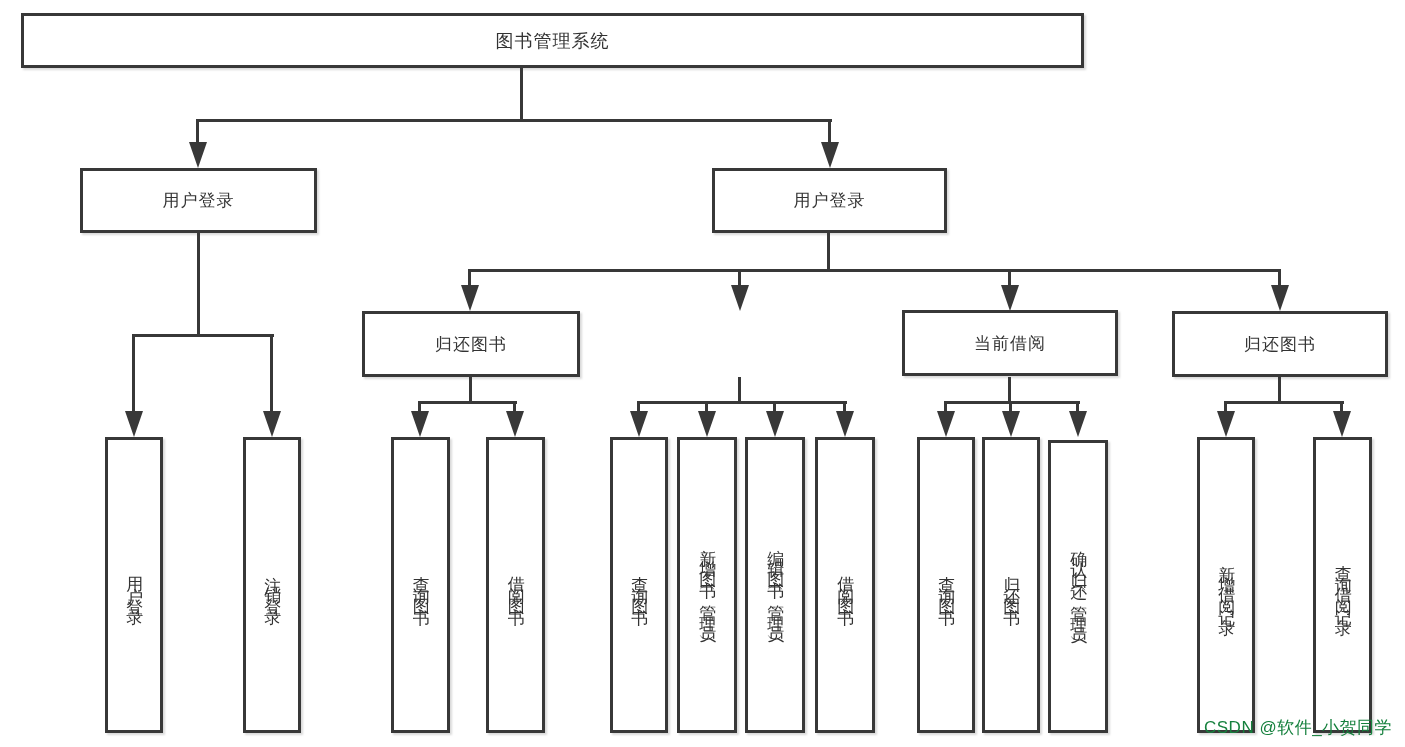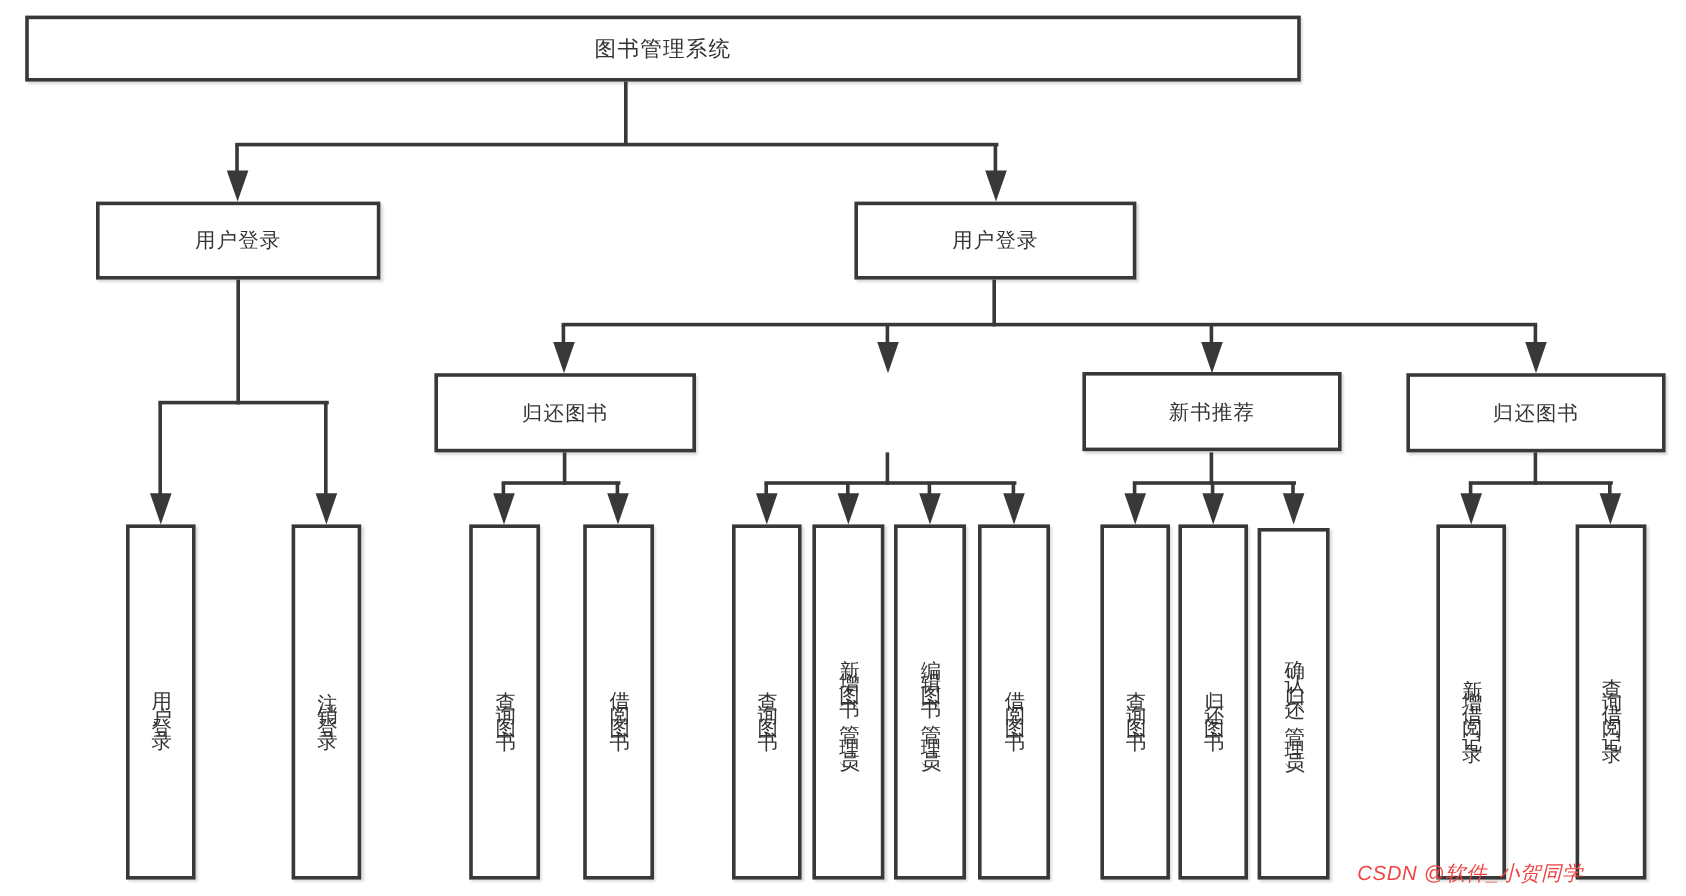--- a/index.html
+++ b/index.html
@@ -27,24 +27,23 @@
   .vl{width:3px;}
   .hl{height:3px;}
   .ah{
     position:absolute;width:0;height:0;
     border-left:9px solid transparent;
     border-right:9px solid transparent;
     border-top:26px solid #383838;
   }
 
   .watermark{
-    position:absolute;left:1131px;top:716px;
-    font-size:17px;color:#ef4444;letter-spacing:0.5px;
+    position:absolute;left:1204px;top:716px;
+    font-size:17px;color:#15803d;letter-spacing:0.5px;
     white-space:nowrap;
-    font-style:italic;
   }
 </style>
 </head>
 <body>
 
 <div class="canvas">
 
   <div class="box hbox root" style="left:21px;top:13px;width:1063px;height:55px">
     <span>图书管理系统</span>
   </div>
@@ -78,21 +77,21 @@
   <div class="ah" style="left:731px;top:285px"></div>
   <div class="vl" style="left:1008px;top:271px;height:16px"></div>
   <div class="ah" style="left:1001px;top:285px"></div>
   <div class="vl" style="left:1278px;top:271px;height:16px"></div>
   <div class="ah" style="left:1271px;top:285px"></div>
 
   <div class="box hbox" style="left:362px;top:311px;width:218px;height:66px">
     <span>归还图书</span>
   </div>
   <div class="box hbox" style="left:902px;top:310px;width:216px;height:66px">
-    <span>新书推荐</span>
+    <span>当前借阅</span>
   </div>
   <div class="box hbox" style="left:1172px;top:311px;width:216px;height:66px">
     <span>归还图书</span>
   </div>
 
   <div class="vl" style="left:469px;top:377px;height:27px"></div>
   <div class="hl" style="left:418px;top:401px;width:99px"></div>
   <div class="vl" style="left:418px;top:403px;height:11px"></div>
   <div class="ah" style="left:411px;top:411px"></div>
   <div class="vl" style="left:513px;top:403px;height:11px"></div>

